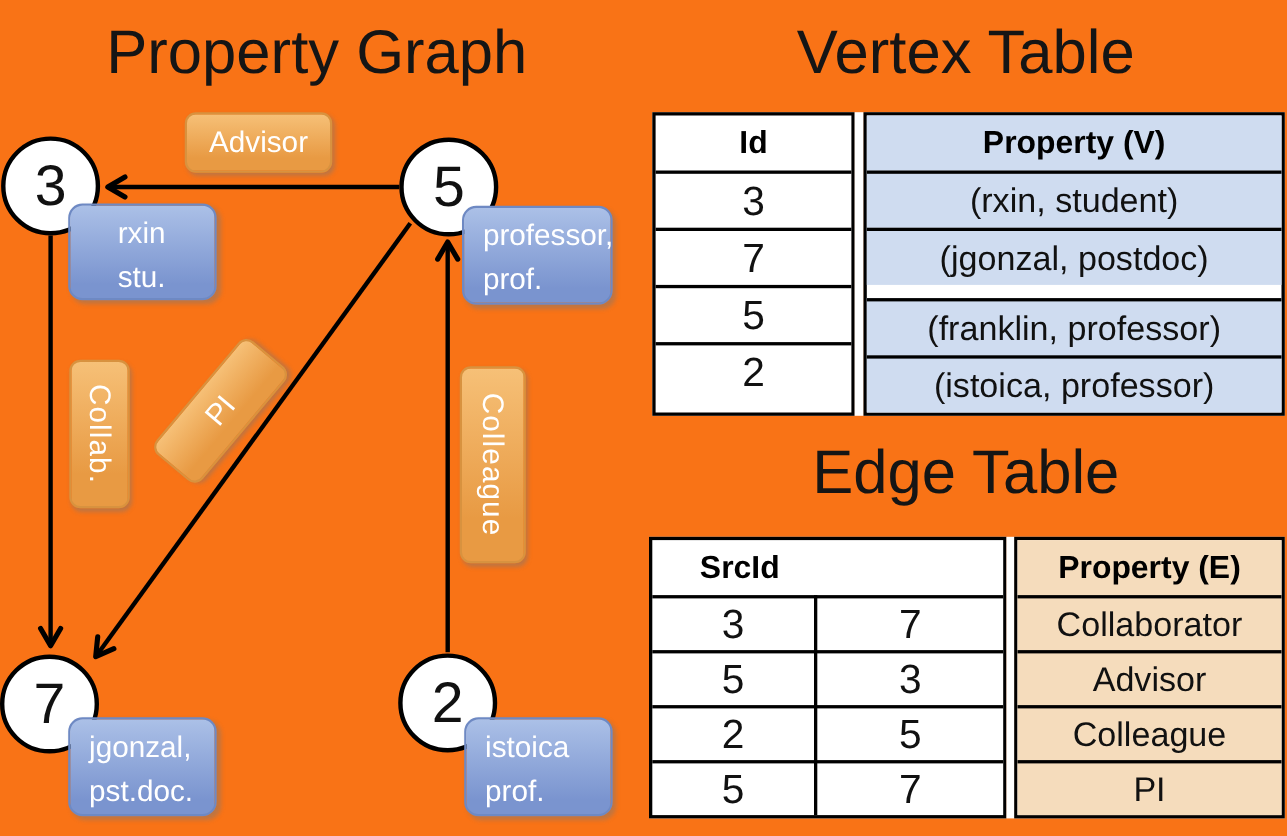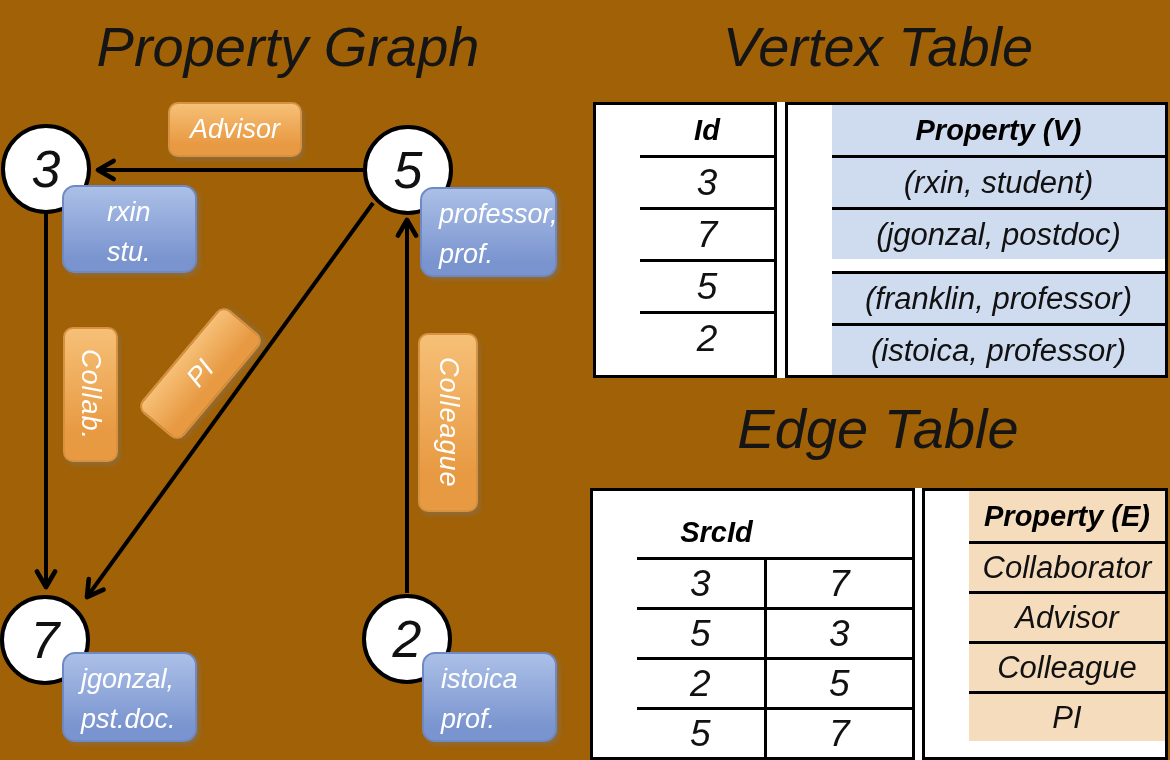--- a/index.html
+++ b/index.html
@@ -2,22 +2,22 @@
 <html style="--orange-light: #f6c077; --orange-dark: #e89a43; --orange-border: #d8923f; --blue-light: #abc0e7; --blue-dark: #7a94cf; --blue-border: #6e89c3; --vertex-cell-bg: #cfdcf0; --edge-cell-bg: #f5dcbc; --line-color: #000000;"><head>
 <meta charset="utf-8">
 <style>
   :root{
     --orange-light:#f6c077; --orange-dark:#e89a43; --orange-border:#d8923f;
     --blue-light:#abc0e7; --blue-dark:#7a94cf; --blue-border:#6e89c3;
     --vertex-cell-bg:#cfdcf0; --edge-cell-bg:#f5dcbc; --line-color:#000000;
   }
   *{margin:0;padding:0;box-sizing:border-box;}
   html,body{background:#fff;}
-  .canvas{position:relative;width:1170px;height:760px;background:#a16207;overflow:hidden;
-          font-family:"Liberation Sans",sans-serif;color:#000;font-style:italic;}
+  .canvas{position:relative;width:1170px;height:760px;background:#f97316;overflow:hidden;
+          font-family:"Liberation Sans",sans-serif;color:#000;}
 
   .big-title{position:absolute;font-size:56px;font-weight:300;letter-spacing:0px;
              text-align:center;color:#151515;white-space:nowrap;}
   #pg-title{left:0;top:14px;width:576px;}
   #vt-title{left:586px;top:14px;width:584px;}
   #et-title{left:586px;top:396px;width:584px;}
 
   svg.edges{position:absolute;left:0;top:0;z-index:1;}
 
   .vcircle{position:absolute;width:90px;height:90px;border:4px solid #000;border-radius:50%;
@@ -30,21 +30,21 @@
           box-shadow:2px 3px 4px rgba(120,120,120,.45);}
   .elabel .vert{writing-mode:vertical-rl;text-orientation:mixed;letter-spacing:1px;}
 
   .pbox{position:absolute;z-index:4;border:2px solid var(--blue-border);border-radius:13px;
         background:linear-gradient(180deg,var(--blue-light) 0%,var(--blue-dark) 85%);
         color:#fff;font-size:27px;line-height:40px;padding:5px 8px 0 17px;
         box-shadow:3px 3px 4px rgba(120,120,120,.45);}
 
   .datatable{position:absolute;display:flex;z-index:2;}
   .subtable{border:3px solid #000;background:#fff;display:flex;flex-direction:column;}
-  .trow{display:flex;padding-left:44px;}
+  .trow{display:flex;}
   .cell{display:flex;align-items:center;justify-content:center;border-top:3px solid #000;
         font-weight:300;color:#111;}
   .trow:first-child .cell{border-top:none;}
   .cell.hdr{font-weight:700;font-size:29px;color:#000;}
   .cell.num{font-size:37px;}
   .cell.txt{font-size:31px;white-space:nowrap;}
   .vcell{background:var(--vertex-cell-bg);}
   .ecell{background:var(--edge-cell-bg);text-align:right;}
   .gap{background:#fff;}
   .cell.h50{height:50px;}
@@ -149,21 +149,21 @@
         </div>
       <div class="trow">
           <div class="cell txt vcell h52" style="width:100%;text-align:center;">(istoica, professor)</div>
         </div>
     </div>
   </div>
 
   <div class="datatable" style="left:590px;top:488px;">
     <div class="subtable" style="width:325px;">
       <div class="trow">
-        <div class="cell hdr h50" style="width:159px;margin-top:16px;">SrcId</div>
+        <div class="cell hdr h50" style="width:159px;">SrcId</div>
       </div>
       <div class="trow">
         <div class="cell num h50" style="width:147px;">3</div>
         <div class="cell num h50 bleft" style="width:172px;">7</div>
       </div>
       <div class="trow">
         <div class="cell num h50" style="width:147px;">5</div>
         <div class="cell num h50 bleft" style="width:172px;">3</div>
       </div>
       <div class="trow">

